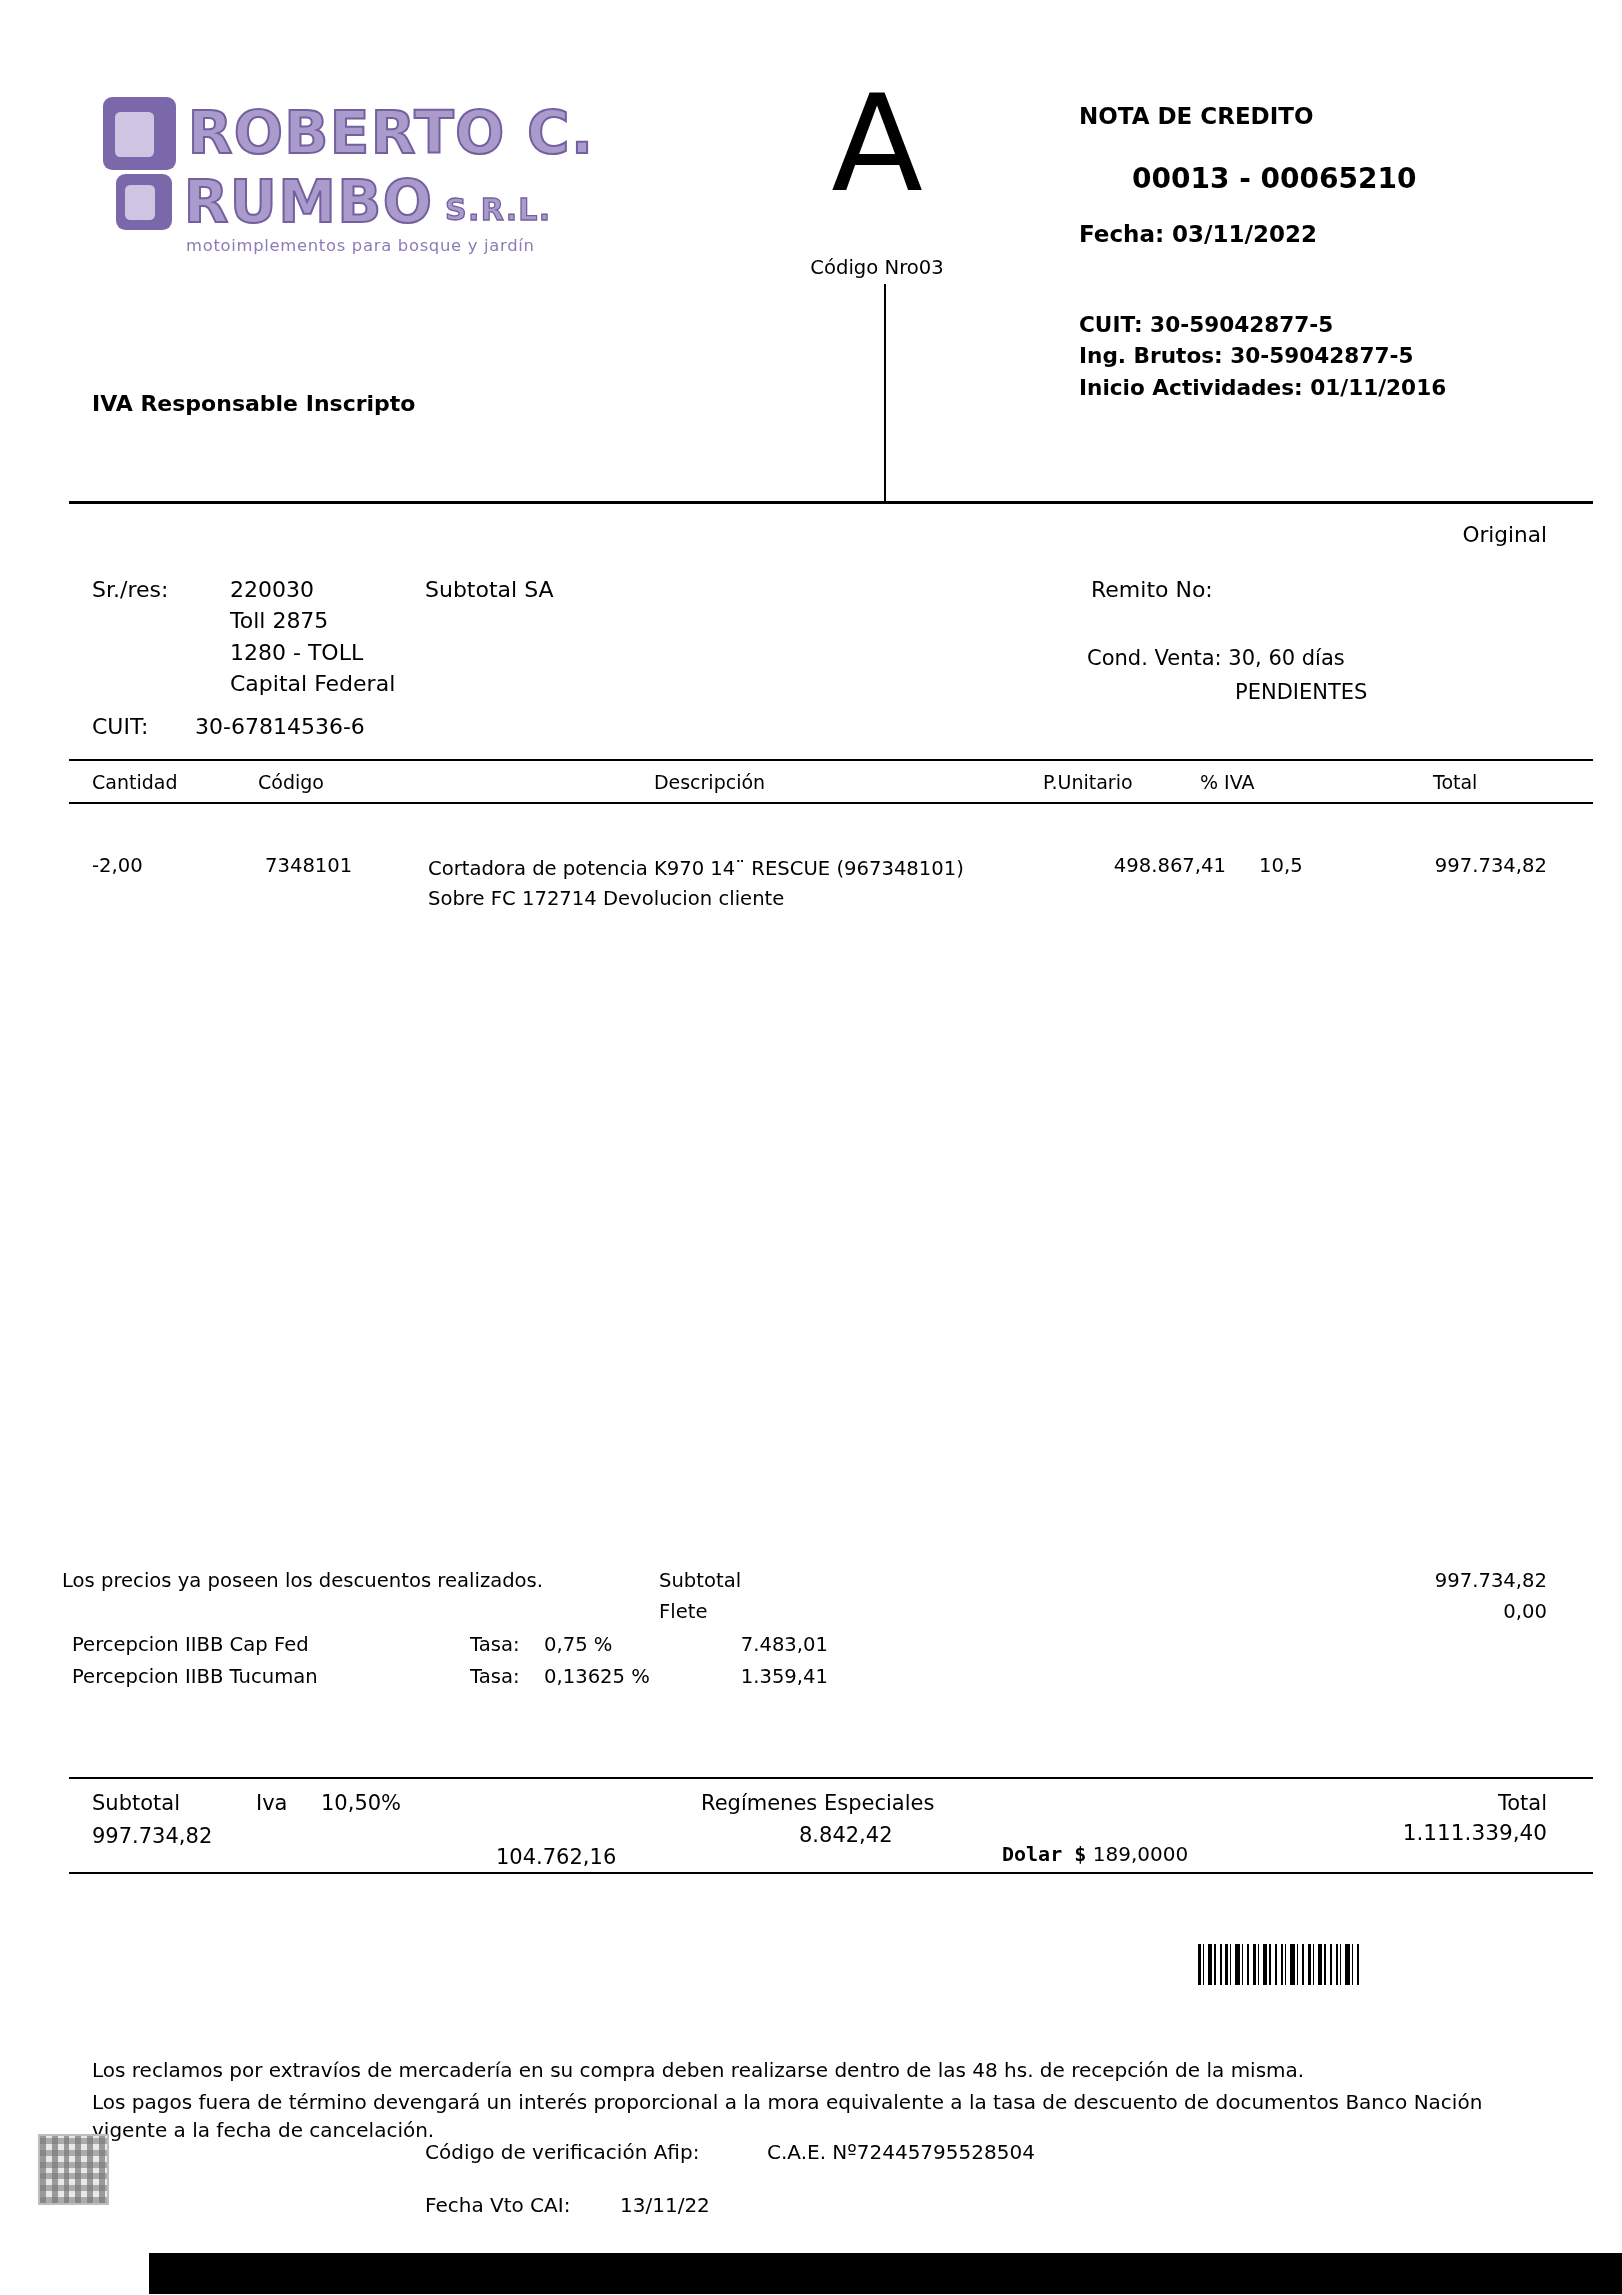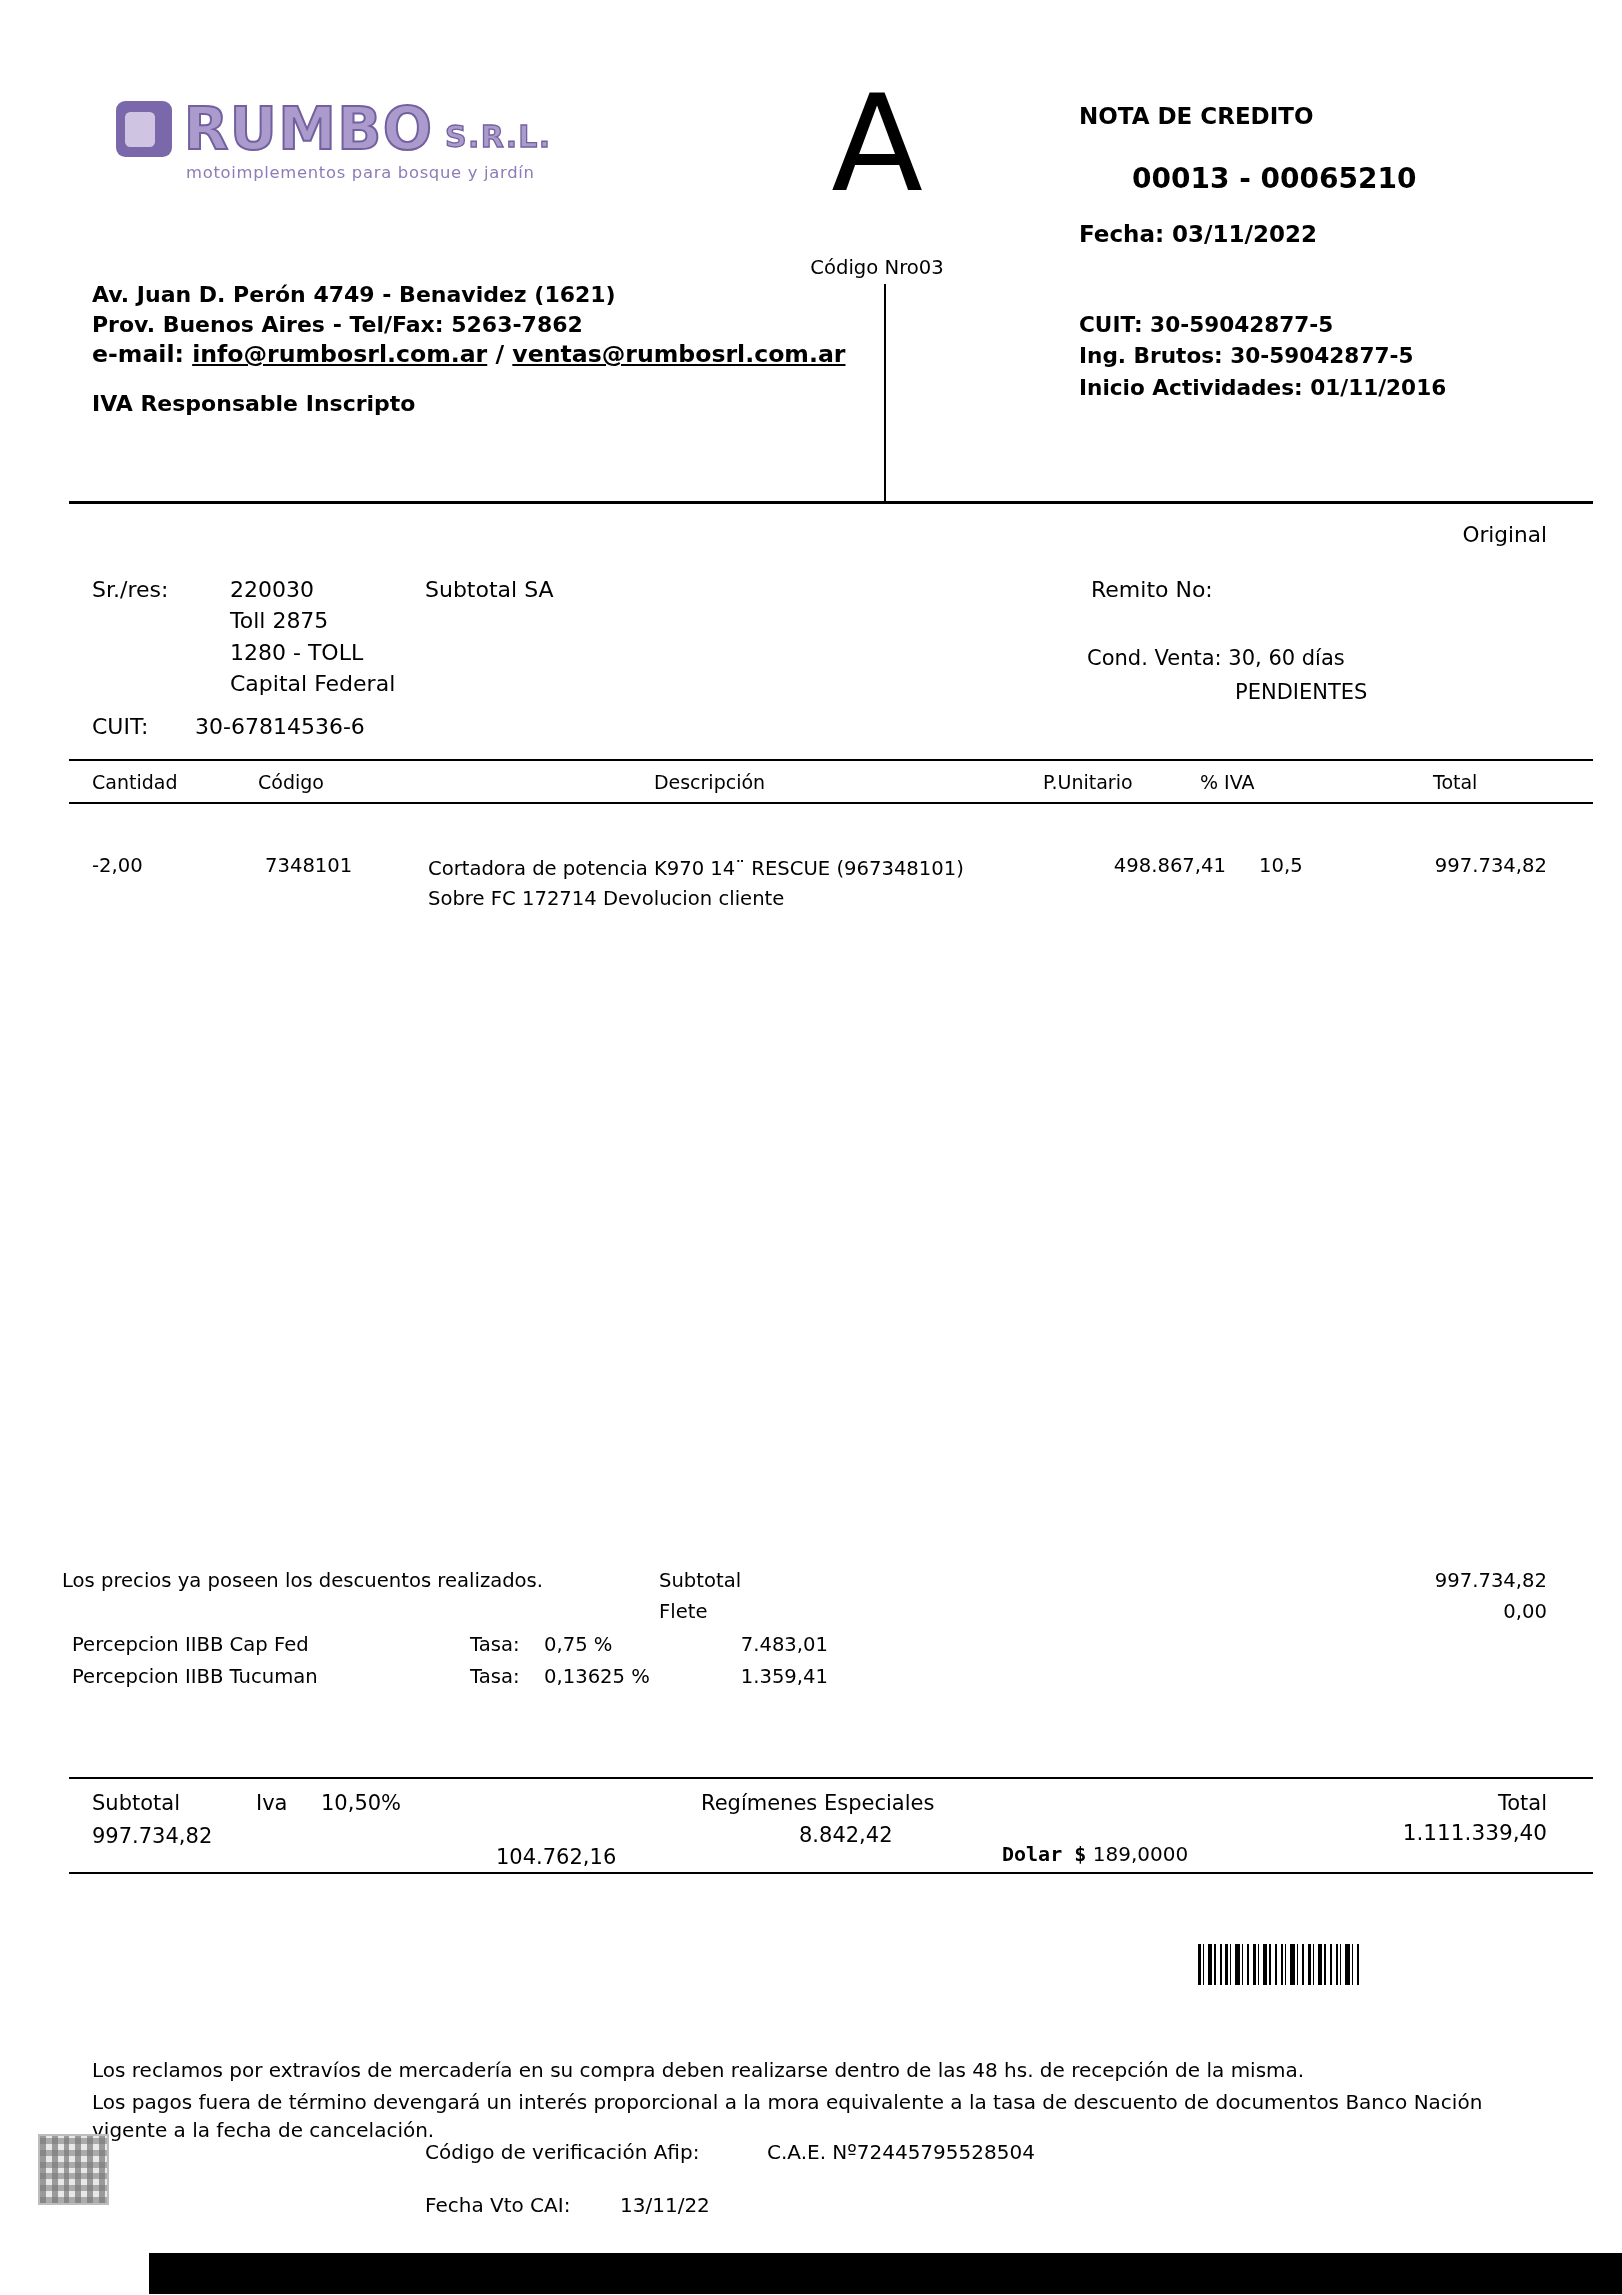--- a/index.html
+++ b/index.html
@@ -56,40 +56,36 @@
     border: 2px solid #bdbdbd;
   }
   .bottom-bar { position: absolute; background: #000; }
 </style>
 </head>
 <body>
 
 <div class="page">
 
   <div class="abs" style="left:103px; top:97px;">
+    <div style="display:flex; align-items:center; gap:11.8px;">
+      <div class="logo-sq" style="width:73px; height:73px;">
+          <div class="logo-sq-inner"></div>
+        </div>
+      <div class="logo-word" style="font-size:58px;">ROBERTO C.</div>
+    </div>
     <div style="display:flex; align-items:flex-end; gap:11.8px; margin-top:3.9px; margin-left:13px;">
       <div class="logo-sq" style="width:56px; height:56px;">
           <div class="logo-sq-inner"></div>
         </div>
       <div class="logo-word" style="font-size:58px;">RUMBO</div>
       <div class="logo-word" style="font-size:30px; padding-bottom:5.2px; -webkit-text-stroke:1.3px #73609f;">S.R.L.</div>
     </div>
     <div class="logo-tagline">motoimplementos para bosque y jardín</div>
   </div>
 
-  <div class="abs b" style="left:92px; top:280px; font-size:22px; line-height:1.35;">
-    <div>Av. Juan D. Perón 4749 - Benavidez (1621)</div>
-    <div>Prov. Buenos Aires - Tel/Fax: 5263-7862</div>
-    <div style="font-size:23.6px;">
-      <span>e-mail:</span>
-      <span class="email">info@rumbosrl.com.ar</span>
-      <span>/</span>
-      <span class="email">ventas@rumbosrl.com.ar</span>
-    </div>
-  </div>
   <div class="abs b" style="left:92px; top:391px; font-size:22px;">IVA Responsable Inscripto</div>
 
   <div class="abs c doc-letter" style="left:805px; top:77px; width:144px;">A</div>
   <div class="abs c" style="left:797px; top:256px; width:160px; font-size:19.6px;">Código Nro03</div>
   <div class="vline" style="left:884px; top:284px; height:217px;"></div>
 
   <div class="abs b" style="left:1079px; top:103px; font-size:23px;">NOTA DE CREDITO</div>
   <div class="abs b" style="left:1132px; top:162px; font-size:28px;">00013 - 00065210</div>
   <div class="abs b" style="left:1079px; top:221px; font-size:23px;">Fecha: 03/11/2022</div>
   <div class="abs b" style="left:1079px; top:309px; font-size:21.6px; line-height:1.45;">

